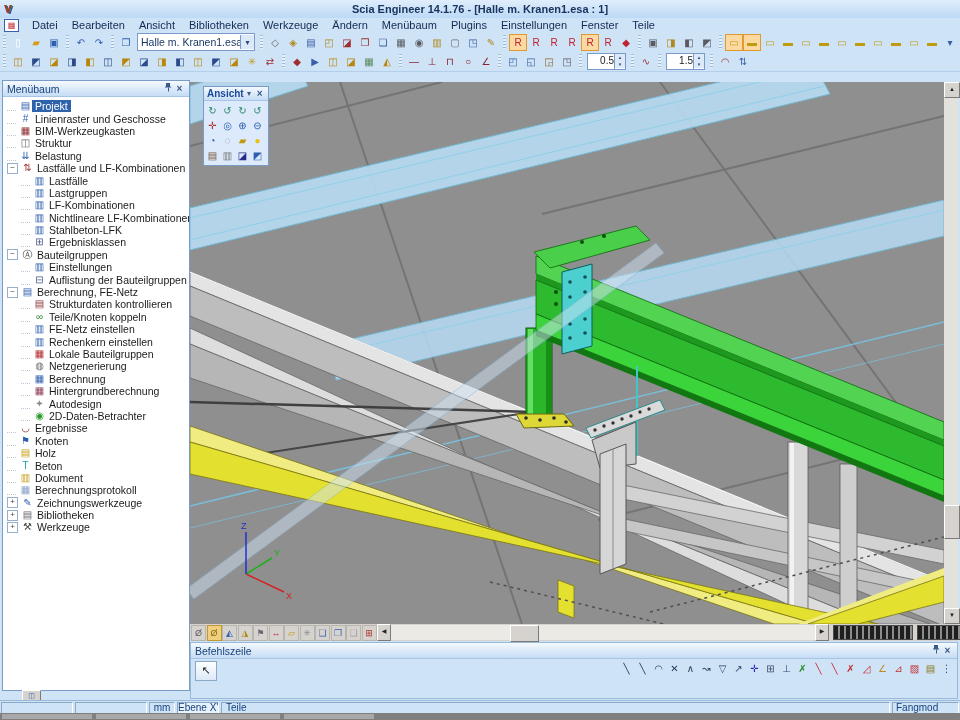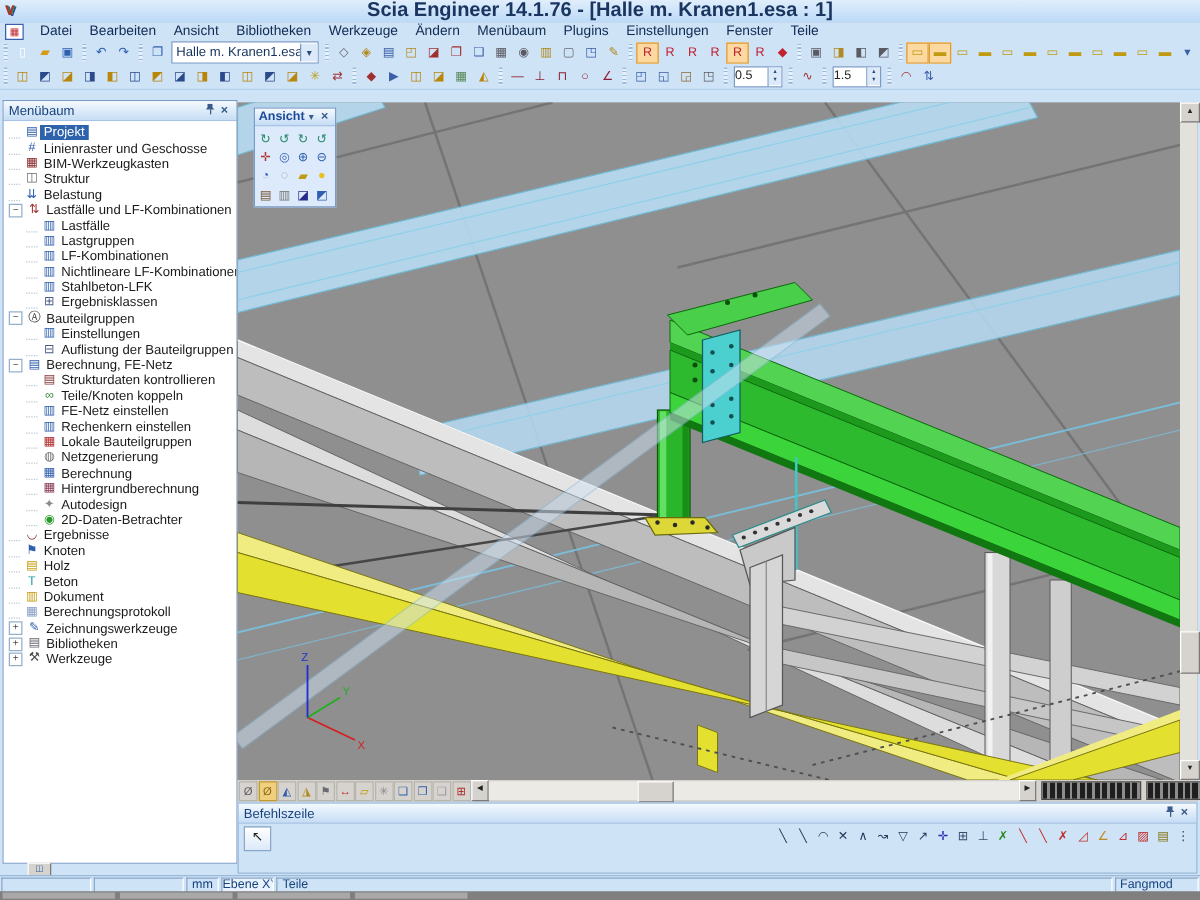--- a/index.html
+++ b/index.html
@@ -5,42 +5,42 @@
   html,body{margin:0;padding:0;}
   #app{position:relative;width:960px;height:720px;background:#cfe3f7;
        font-family:"Liberation Sans",sans-serif;font-size:11px;color:#14335f;
        overflow:hidden;user-select:none;}
   
   .titlebar{position:absolute;left:0;top:0;width:960px;height:18px;
     background:linear-gradient(#e0eefc,#bcd9f6);border-bottom:1px solid #a3c2e2;
     display:flex;align-items:center;}
   .applogo{margin-left:4px;font-weight:bold;font-size:11px;color:#c22530;
     text-shadow:1px 0 #2a8a2a,2px 1px #2a4ab0;}
-  .wtitle{position:absolute;left:0;right:0;text-align:center;font-weight:bold;color:#1a3560;font-size:16px;}
+  .wtitle{position:absolute;left:0;right:0;text-align:center;font-weight:bold;color:#1a3560;font-size:11px;}
   .menubar{position:absolute;left:0;top:18px;width:960px;height:15px;background:#cfe3f7;
     display:flex;align-items:center;}
   .appicon{width:13px;height:11px;margin:0 6px 0 4px;background:#fff;border:1px solid #3a5fae;
     display:inline-flex;align-items:center;justify-content:center;font-size:8px;color:#c22530;}
   .mitem{padding:4px 7px;height:15px;line-height:15px;color:#102a52;}
   
   .tbrow{position:absolute;left:0;width:960px;display:flex;align-items:center;background:#cfe3f7;}
   #tb1{top:33px;height:18px;}
   #tb2{top:51px;height:20px;border-bottom:1px solid #b4cfeb;}
   .grip{width:3px;height:14px;margin:0 3px;border-radius:1px;
     background:repeating-linear-gradient(180deg,#9ab8d8 0 1px,#e6f1fc 1px 3px);}
   .tbtn{display:inline-flex;align-items:center;justify-content:center;width:16px;height:15px;
     font-size:10px;line-height:15px;border:1px solid transparent;flex:none;}
   .tbtn.pressed{background:#fcd9a0;border-color:#e09a30;}
   .combo{display:inline-flex;align-items:center;height:16px;background:#fff;border:1px solid #7a9ac8;
     margin:0 2px;flex:none;}
   .combo .cval{width:96px;padding:0 3px;font-size:10.5px;white-space:nowrap;overflow:hidden;}
   .combo .cbtn{width:13px;height:14px;background:#dce9f8;border-left:1px solid #7a9ac8;
     font-size:8px;display:flex;align-items:center;justify-content:center;color:#2a4a7a;}
   .spinbox{display:inline-flex;height:15px;background:#fff;border:1px solid #7a9ac8;margin:0 2px;flex:none;}
-  .spinval{width:26px;text-align:left;font-size:10px;line-height:14px;color:#222;}
+  .spinval{width:26px;text-align:right;font-size:10px;line-height:14px;color:#222;}
   .spinarrows{display:flex;flex-direction:column;width:10px;border-left:1px solid #7a9ac8;}
   .sa{height:7px;font-size:5px;line-height:7px;text-align:center;background:#dce9f8;color:#2a4a7a;}
   
   .panel{position:absolute;border:1px solid #7a9ac8;background:#fff;}
   .phead{height:15px;background:linear-gradient(#f4f9fe,#c6ddf5);border-bottom:1px solid #a8c4e4;
     display:flex;align-items:center;padding:0 4px;font-size:10.5px;color:#16427c;}
   .phead .sp{flex:1;}
   .pico{width:11px;text-align:center;color:#3a5a8a;font-size:10px;font-weight:bold;}
   
   #treebody{position:absolute;left:0;right:0;top:16px;bottom:0;background:#fff;overflow:hidden;padding-top:3px;}

